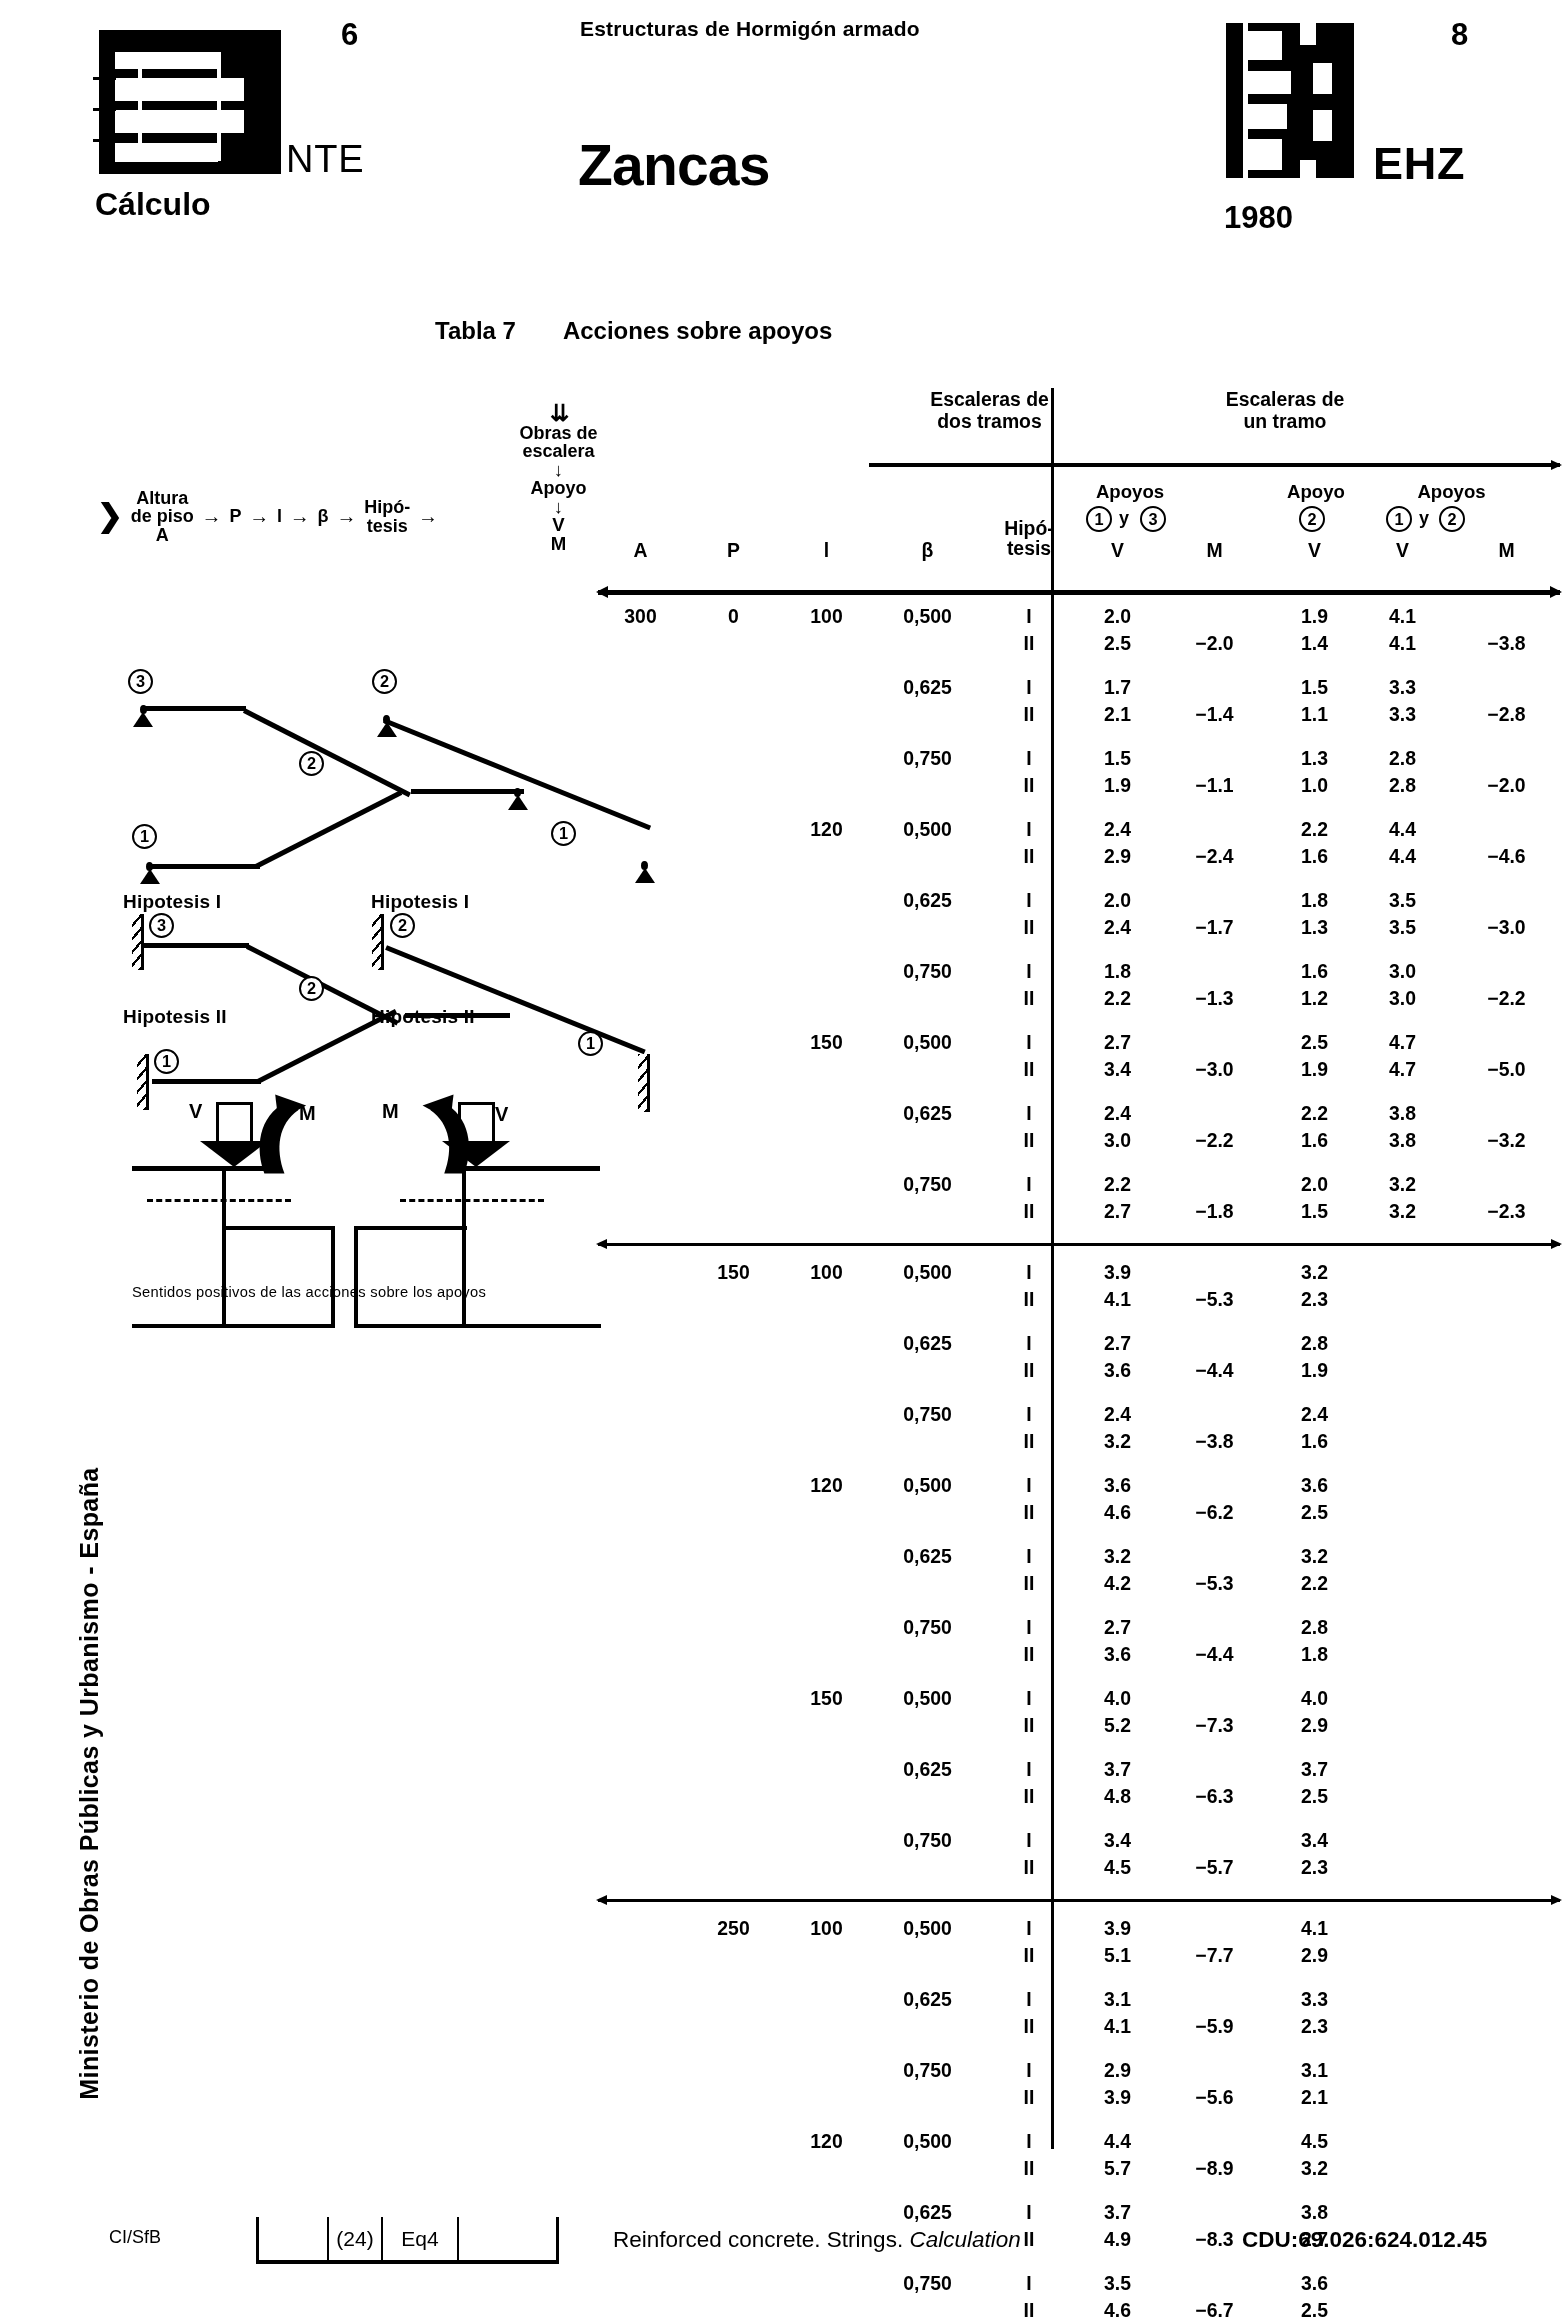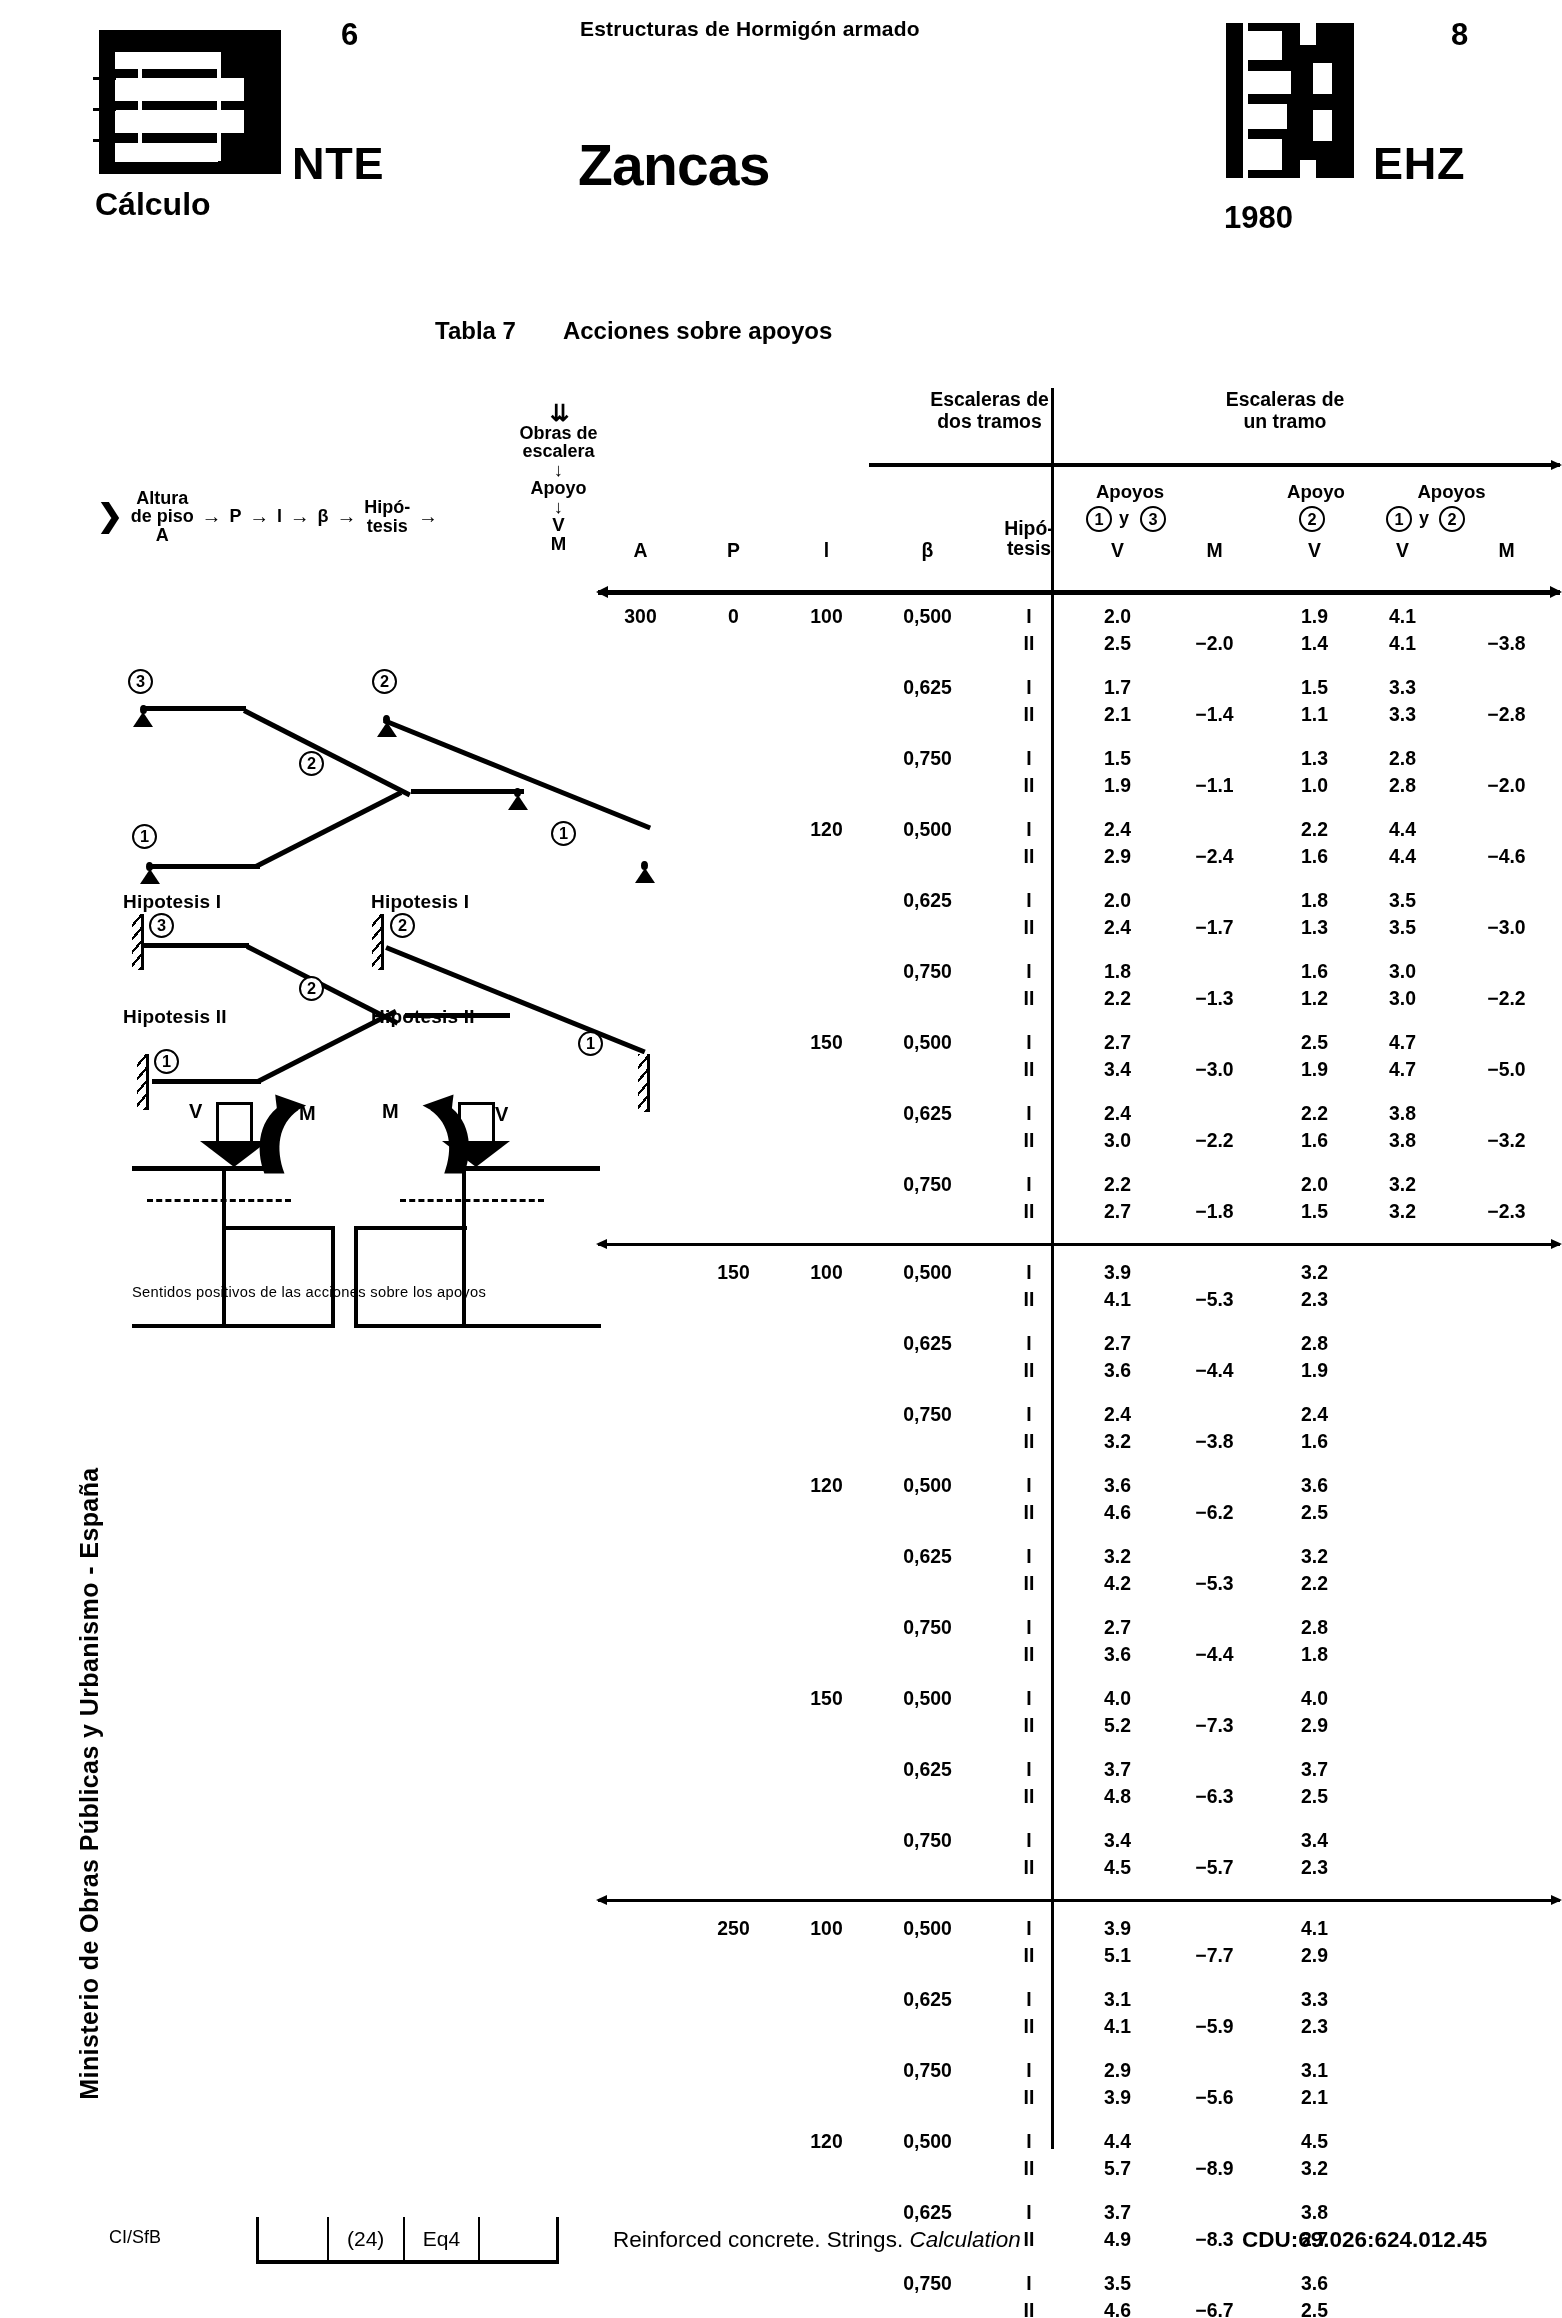--- a/index.html
+++ b/index.html
@@ -38,22 +38,22 @@
     position:absolute; font-weight:bold; font-size:31px;
   }
   #page-left-num { left:341px; top:17px; }
   #page-right-num { left:1451px; top:17px; }
 
   #doc-subject {
     position:absolute; left:580px; top:17px;
     font-size:21px; font-weight:bold; letter-spacing:0.2px;
   }
   #brand-nte {
-    position:absolute; left:292px; top:138px;
-    font-size:45px; font-weight:bold; letter-spacing:0.8px;
+    position:absolute; left:286px; top:138px;
+    font-size:38px; font-weight:normal; letter-spacing:0.8px;
   }
   #brand-calc {
     position:absolute; left:95px; top:186px;
     font-size:32px; font-weight:bold;
   }
   #doc-title {
     position:absolute; left:578px; top:132px;
     font-size:57px; font-weight:bold; letter-spacing:-0.8px;
   }
   #brand-ehz {
@@ -1045,21 +1045,21 @@
       <span class="c-m3"></span>
     </div>
   </div>
 
 <div id="ministry">Ministerio de Obras Públicas y Urbanismo - España</div>
 
 <div id="footer">
   <div id="cisfb">CI/SfB</div>
   <div id="cisfb-box">
     <div class="cell" style="width:68px;"></div>
-    <div class="cell b" style="width:78px;">(24)</div>
+    <div class="cell b" style="width:56px;">(24)</div>
     <div class="cell" style="width:74px;">Eq4</div>
     <div class="cell" style="width:78px;border-left:2.3px solid #000;"></div>
   </div>
   <div id="footer-en">
     <span>Reinforced concrete. Strings. </span><span class="ital">Calculation</span>
   </div>
   <div id="cdu">CDU:69.026:624.012.45</div>
 </div>
 
 

